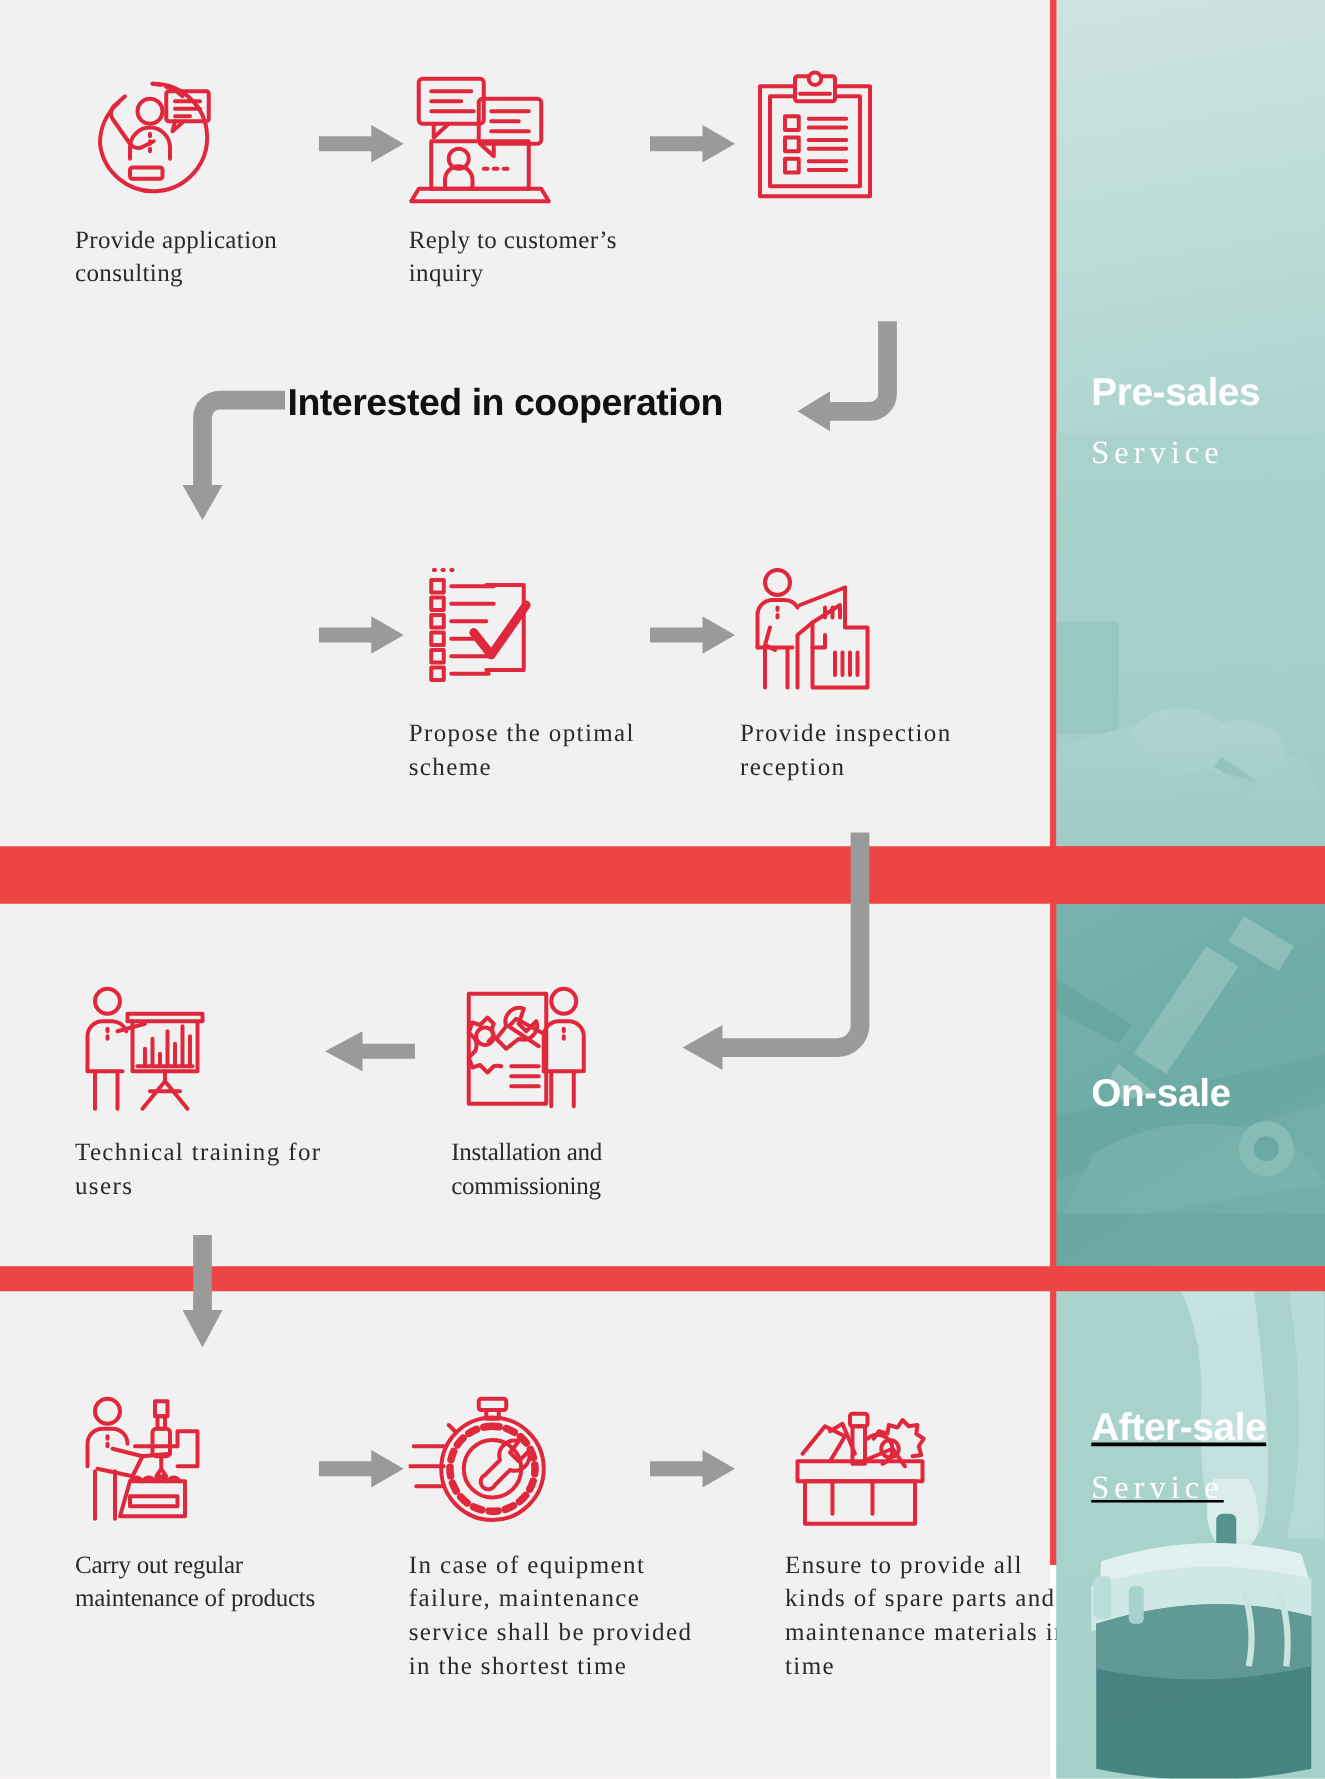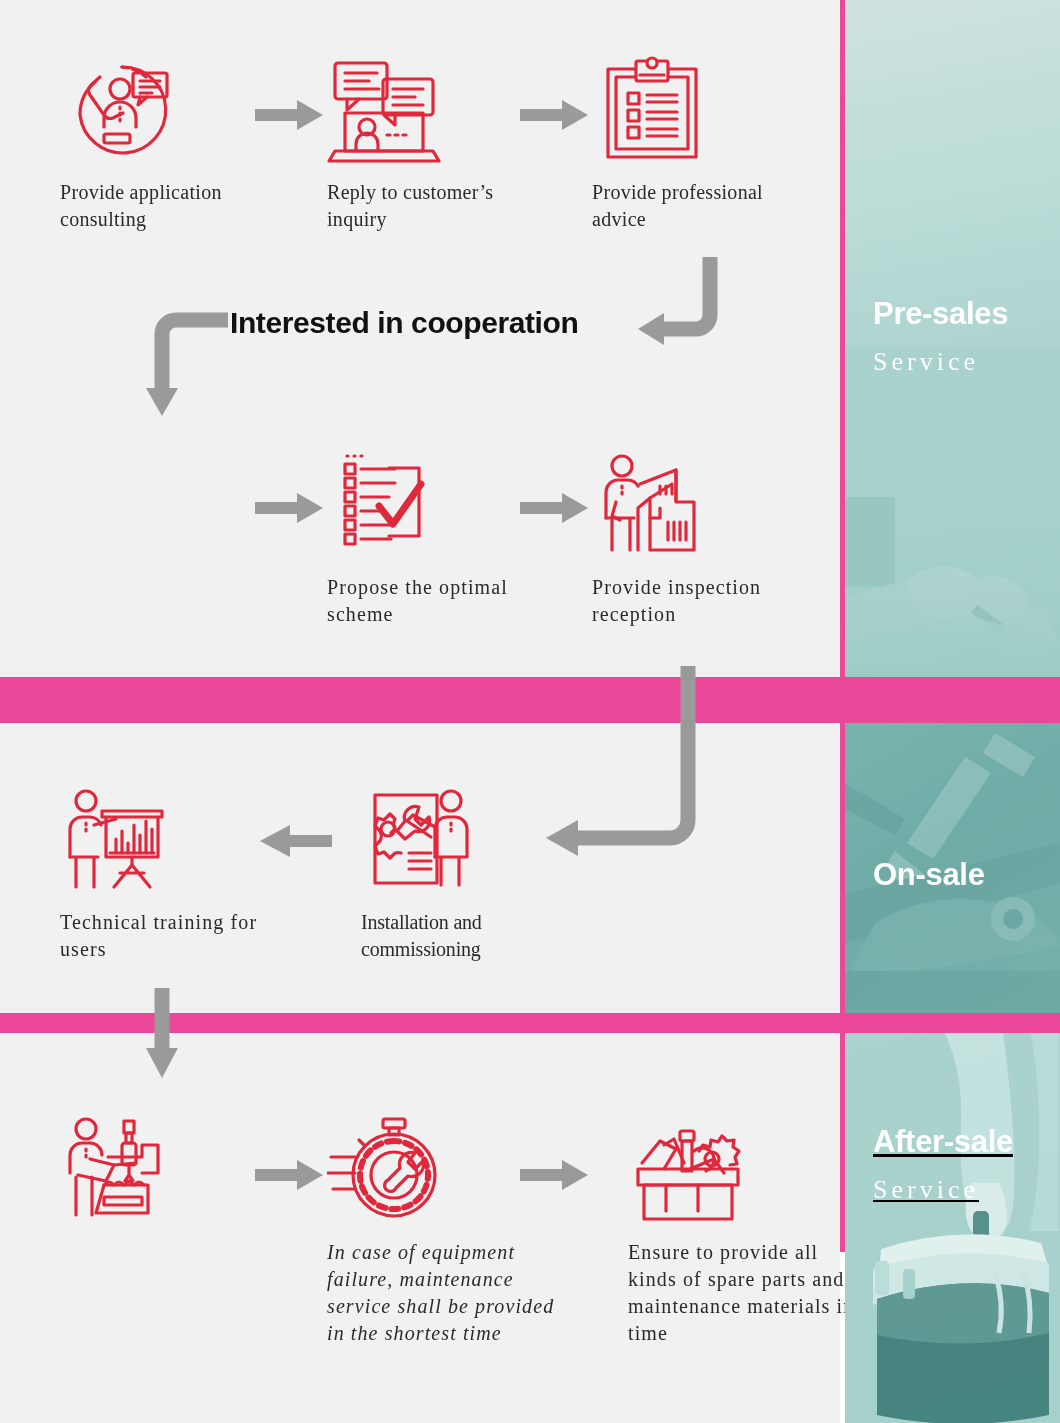--- a/index.html
+++ b/index.html
@@ -2,21 +2,21 @@
 <html><head>
 <meta charset="utf-8">
 <style>
   * { box-sizing: border-box; margin: 0; padding: 0; }
   html, body {
     width: 1060px; height: 1423px;
     background: #ffffff;
     font-family: "Liberation Serif", serif;
     overflow: hidden;
   }
-  .page { position: relative; width: 1060px; height: 1252px; background:#ec4899; }
+  .page { position: relative; width: 1060px; height: 1252px; background:#ef4444; }
 
   
   .panel { position: absolute; background: #f1f1f1; }
   #panel-presales  { left:0;  top:0;    width:840px; height:677px; }
   #panel-onsale    { left:0;  top:723px;width:840px; height:290px; }
   #panel-aftersale { left:0;  top:1033px;width:840px;height:390px; }
 
   
   .side { position:absolute; left:845px; width:215px; overflow:hidden; }
   #side-presales  { top:0;    height:677px; }
@@ -156,21 +156,20 @@
         <rect x="24" y="22" width="72" height="72"></rect>
         <rect x="44" y="6" width="32" height="20" rx="2" fill="#f1f1f1"></rect>
         <circle cx="60" cy="8" r="5" fill="#f1f1f1"></circle>
         <path d="M48 20 h24"></path>
         <rect x="36" y="38" width="11" height="11"></rect>
         <rect x="36" y="55" width="11" height="11"></rect>
         <rect x="36" y="72" width="11" height="11"></rect>
         <path d="M55 40 h30 M55 47 h30 M55 57 h30 M55 64 h30 M55 74 h30 M55 81 h30"></path>
       </svg>
     </div>
-    <div class="step-text">Provide professional advice</div>
   </div>
 
   <div class="arrow" style="left:620px; top:255px;">
     <svg width="110" height="100" viewBox="0 0 110 100" fill="none">
       <path d="M90 2 V60 a14 14 0 0 1 -14 14 H42" stroke="#9A9A9A" stroke-width="15" stroke-linecap="butt" fill="none"></path>
       <path d="M44 58 l-26 16 l26 16 z" fill="#9A9A9A"></path>
     </svg>
   </div>
 
   <div id="cooperation-label">Interested in cooperation</div>
@@ -300,29 +299,30 @@
         <rect x="64" y="6" width="10" height="12"></rect>
         <path d="M66 18 h6 v10 h-6 z"></path>
         <rect x="62" y="28" width="14" height="22" rx="3"></rect>
         <path d="M69 50 v10 l-4 6 h8 l-4 -6"></path>
         <path d="M48 42 h34 v-12 h16 v28 H82"></path>
         <path d="M44 70 h44 v28 H36 z"></path>
         <path d="M44 70 q5 -6 10 0 q5 -6 10 0 q5 -6 10 0 q5 -6 10 0"></path>
         <rect x="44" y="82" width="38" height="8"></rect>
       </svg>
     </div>
+    <div class="step-text tight">Carry out regular maintenance of products</div>
   </div>
 
   <div class="arrow" style="left:255px; top:1160px;">
     <svg width="68" height="30" viewBox="0 0 68 30">
         <path d="M0 9 h42 v-9 l26 15 l-26 15 v-9 H0 z" fill="#9A9A9A"></path>
       </svg>
   </div>
 
-  <div class="step" style="left:327px; top:1115px; width:230px;font-style:italic;">
+  <div class="step" style="left:327px; top:1115px; width:230px;">
     <div class="step-icon">
       <svg width="120" height="110" viewBox="0 0 120 110" fill="none" stroke="#E0283C" stroke-width="3.2" stroke-linecap="round" stroke-linejoin="round">
         <rect x="56" y="4" width="22" height="9" rx="2"></rect>
         <path d="M62 13 h10 v7 h-10 z"></path>
         <circle cx="67" cy="60" r="41"></circle>
         <path d="M38 31 l-6 -6"></path>
         <path d="M67 26 a34 34 0 1 0 0 68 a34 34 0 0 0 0 -68 z" stroke-dasharray="7 6" stroke-width="6"></path>
         <circle cx="67" cy="60" r="23"></circle>
         <path d="M4 42 h24 M0 58 h28 M6 74 h22"></path>
         <path d="M88 38 a12 12 0 0 0 -15 15 l-12 12 a6 6 0 1 0 8 8 l12 -12 a12 12 0 0 0 15 -15 l-8 8 l-7 -7 z"></path>

